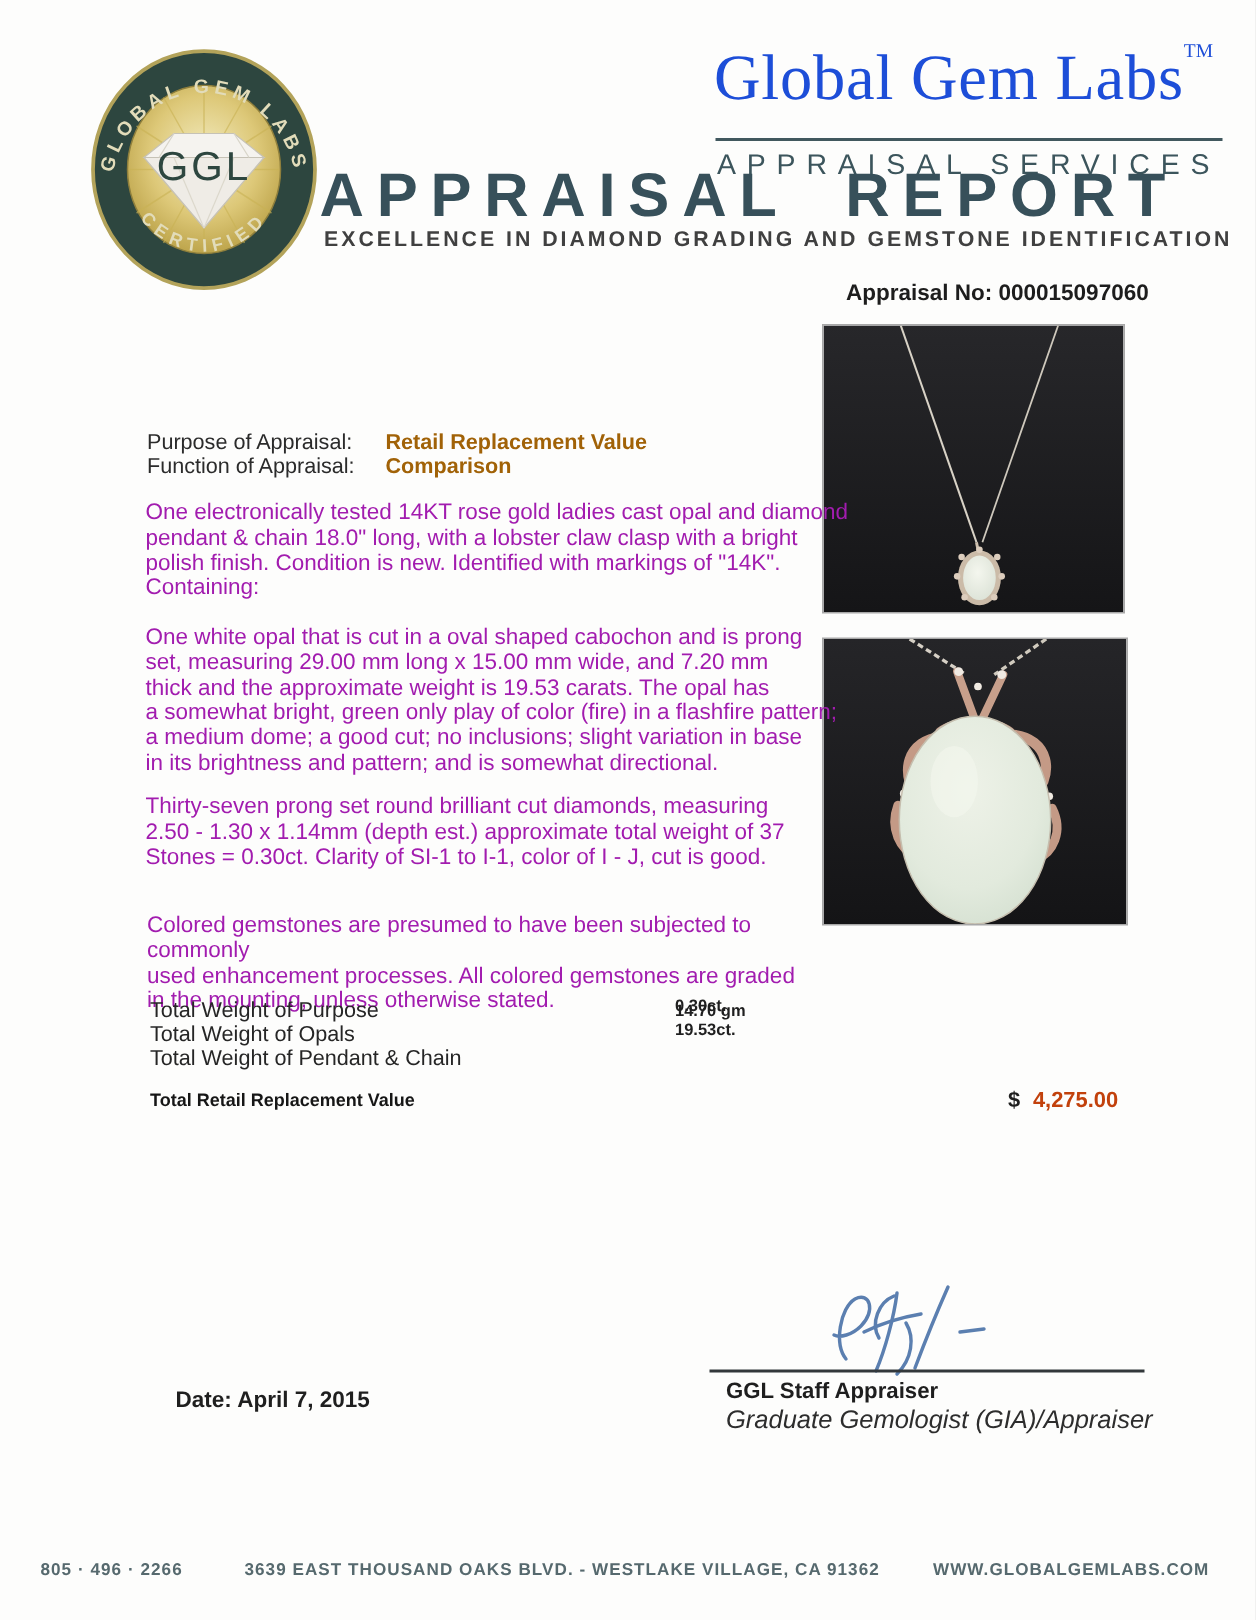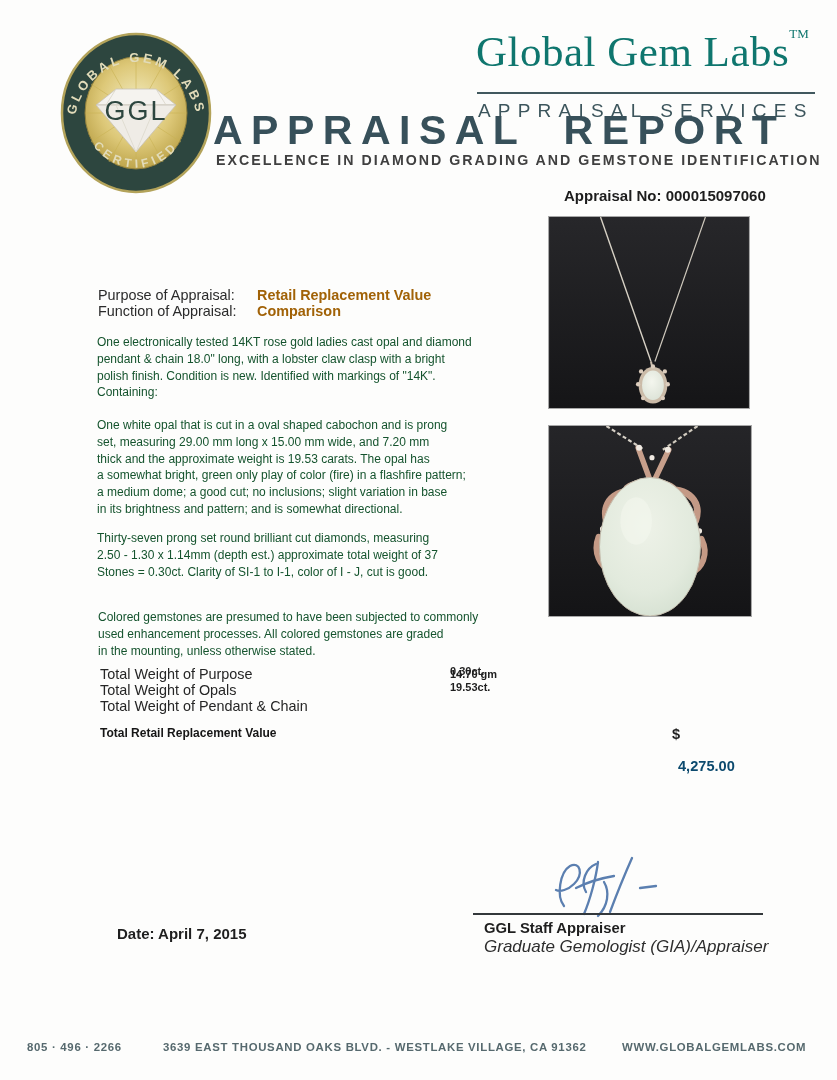--- a/index.html
+++ b/index.html
@@ -4,39 +4,39 @@
 <style>
   html,body{margin:0;padding:0;background:#e8e8e8;}
   .page{
     position:relative;width:837px;height:1080px;background:#fdfdfc;
     font-family:"Liberation Sans",sans-serif;color:#2a2a2a;overflow:hidden;
     margin:0 auto;
   }
   .abs{position:absolute;}
   
   .brand-name{left:476px;top:26px;font-family:"Liberation Serif",serif;
-    font-size:43px;color:#0f766e;letter-spacing:.5px;text-align:center;}
+    font-size:43px;color:#1d4ed8;letter-spacing:.5px;text-align:center;}
   .brand-name sup{font-size:13px;vertical-align:28px;letter-spacing:0;}
   .brand-rule{left:477px;top:92px;width:338px;height:2px;background:#41585e;}
   .brand-services{left:478px;top:100px;font-size:19px;font-weight:400;
     letter-spacing:7.2px;color:#3c555c;white-space:nowrap;}
   .report-title{left:213px;top:107px;font-size:41px;font-weight:700;
     letter-spacing:8.5px;word-spacing:18px;color:#37505a;white-space:nowrap;}
   .report-tagline{left:216px;top:152px;font-size:14.2px;font-weight:700;
     letter-spacing:2px;color:#404040;white-space:nowrap;}
   .appraisal-no{left:564px;top:187px;font-size:15px;font-weight:700;color:#1d1d1d;}
   
   .meta-label{font-size:14.4px;color:#2b2b2b;}
   .meta-value{font-size:14.4px;font-weight:700;color:#a16207;}
-  .para{font-size:12px;line-height:16.8px;white-space:pre-line;color:#14532d;width:470px;}
+  .para{font-size:15px;line-height:16.8px;white-space:pre-line;color:#a21caf;width:470px;}
   .tot-label{font-size:14.4px;color:#262626;}
   .tot-value{font-size:11px;font-weight:700;color:#1f1f1f;text-align:left;width:105px;}
   .grand-label{font-size:12px;font-weight:700;color:#161616;}
   .grand-cur{font-size:14.6px;font-weight:700;color:#1f1f1f;}
-  .grand-value{font-size:14.6px;font-weight:700;color:#0c4a6e;text-align:left;width:78px;margin-top:32px;}
+  .grand-value{font-size:14.6px;font-weight:700;color:#c2410c;text-align:center;width:78px;}
   .sig-line{left:473px;top:913px;width:290px;height:2px;background:#33383b;}
   .sig-name{left:484px;top:920px;font-size:14.8px;font-weight:700;color:#1e1e1e;}
   .sig-title{left:484px;top:937px;font-size:17px;font-style:italic;color:#2d2d2d;}
   .date-line{left:99px;top:925px;font-size:15px;font-weight:700;color:#1f1f1f;margin-left:18px;}
   
   .footer-item{top:1041px;font-size:11.4px;font-weight:700;letter-spacing:.7px;
     color:#56696e;white-space:nowrap;}
   .photo-frame{border:1px solid #a8a8a8;box-sizing:border-box;}
 </style>
 </head>

